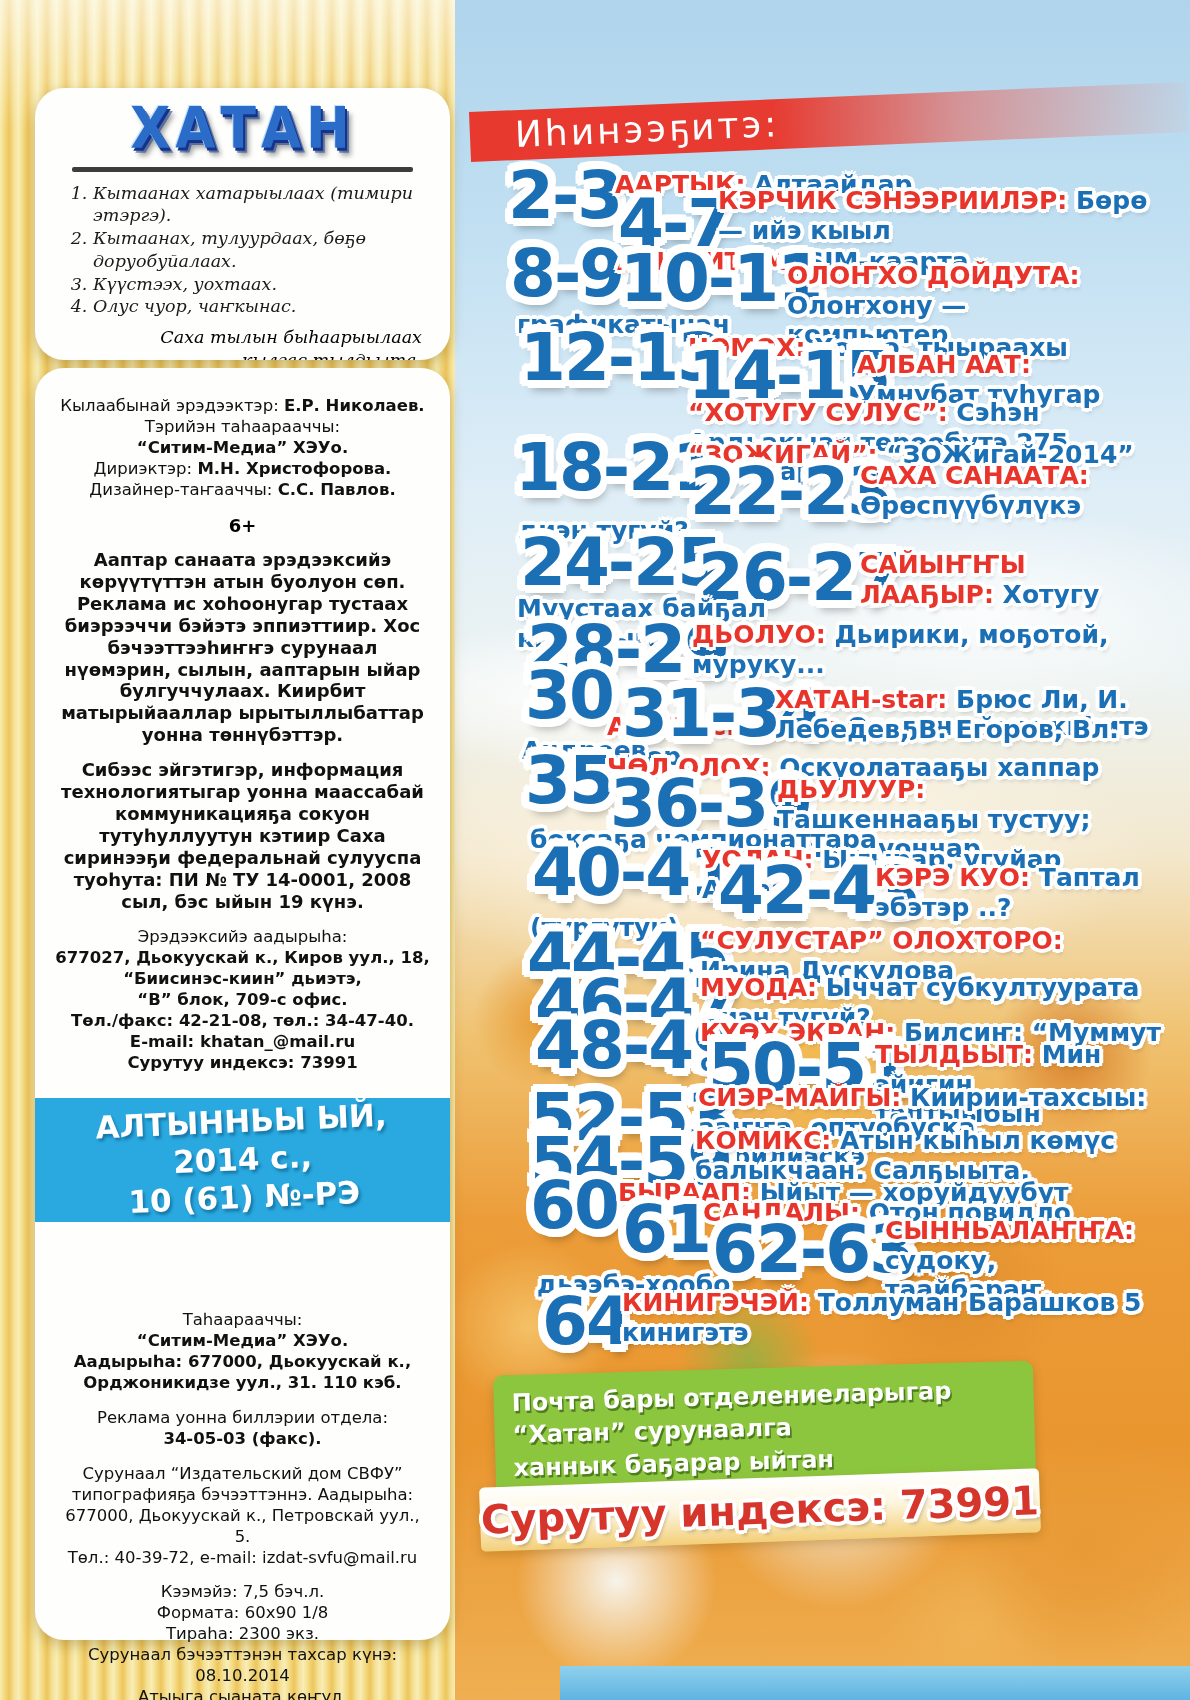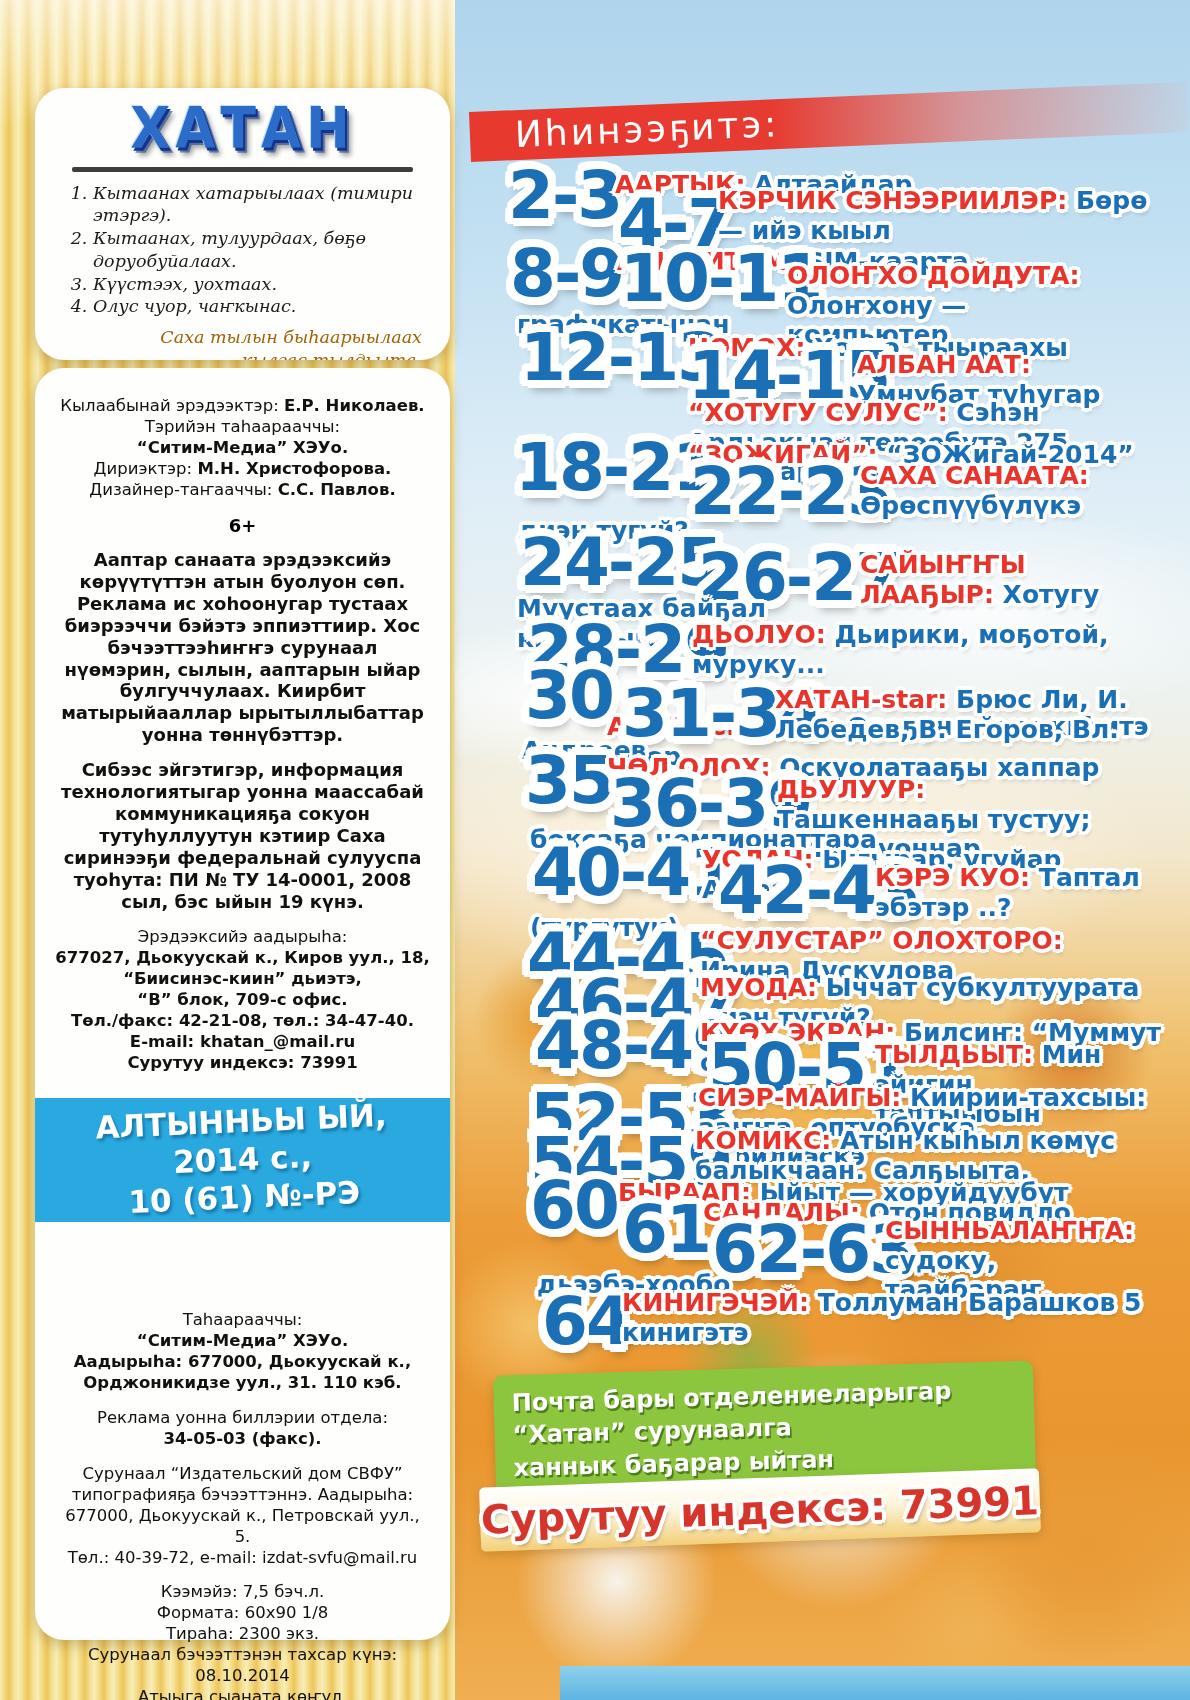--- a/index.html
+++ b/index.html
@@ -36,21 +36,21 @@
   .box1{top:88px;height:272px;padding:14px 22px 10px 22px;overflow:hidden;}
   .box2{top:368px;height:1272px;padding:28px 20px 0 20px;text-align:center;}
 
   .logo{font-size:52px;font-weight:bold;text-align:center;color:#2B6CC9;letter-spacing:5px;
     text-shadow:-1px -1px 0 #BFE0FF,2px 2px 0 #16338C,4px 4px 0 rgba(18,61,142,.55),6px 7px 5px rgba(0,0,0,.35);
     transform:scaleY(1.08);line-height:1.05;}
   .divider{height:5px;background:#3D3D3D;border-radius:2px;width:92%;margin:10px auto 10px auto;}
   .defs{font-family:"DejaVu Serif",serif;font-style:italic;font-size:17.5px;line-height:1.3;color:#1A1A1A;
     margin:8px;padding-left:28px;}
   .defs li{margin:0;}
-  .src{font-family:"DejaVu Serif",serif;font-style:italic;font-size:17.5px;line-height:1.3;color:#a16207;
+  .src{font-family:"DejaVu Serif",serif;font-style:italic;font-size:17.5px;line-height:1.3;color:#000000;
     text-align:right;padding-right:6px;}
 
   .ln{font-size:16.5px;line-height:1.27;color:#111;}
   .lnb{font-size:16.5px;line-height:1.27;color:#111;font-weight:bold;}
   .para{font-size:18px;line-height:1.22;color:#111;font-weight:bold;margin-top:13px;}
   .sp{height:14px;}
   .age{font-weight:bold;font-size:18px;margin-top:14px;}
 
   .issue-banner{position:absolute;left:0;top:730px;width:100%;height:124px;background:#29A9E0;
     display:flex;align-items:center;justify-content:center;}

